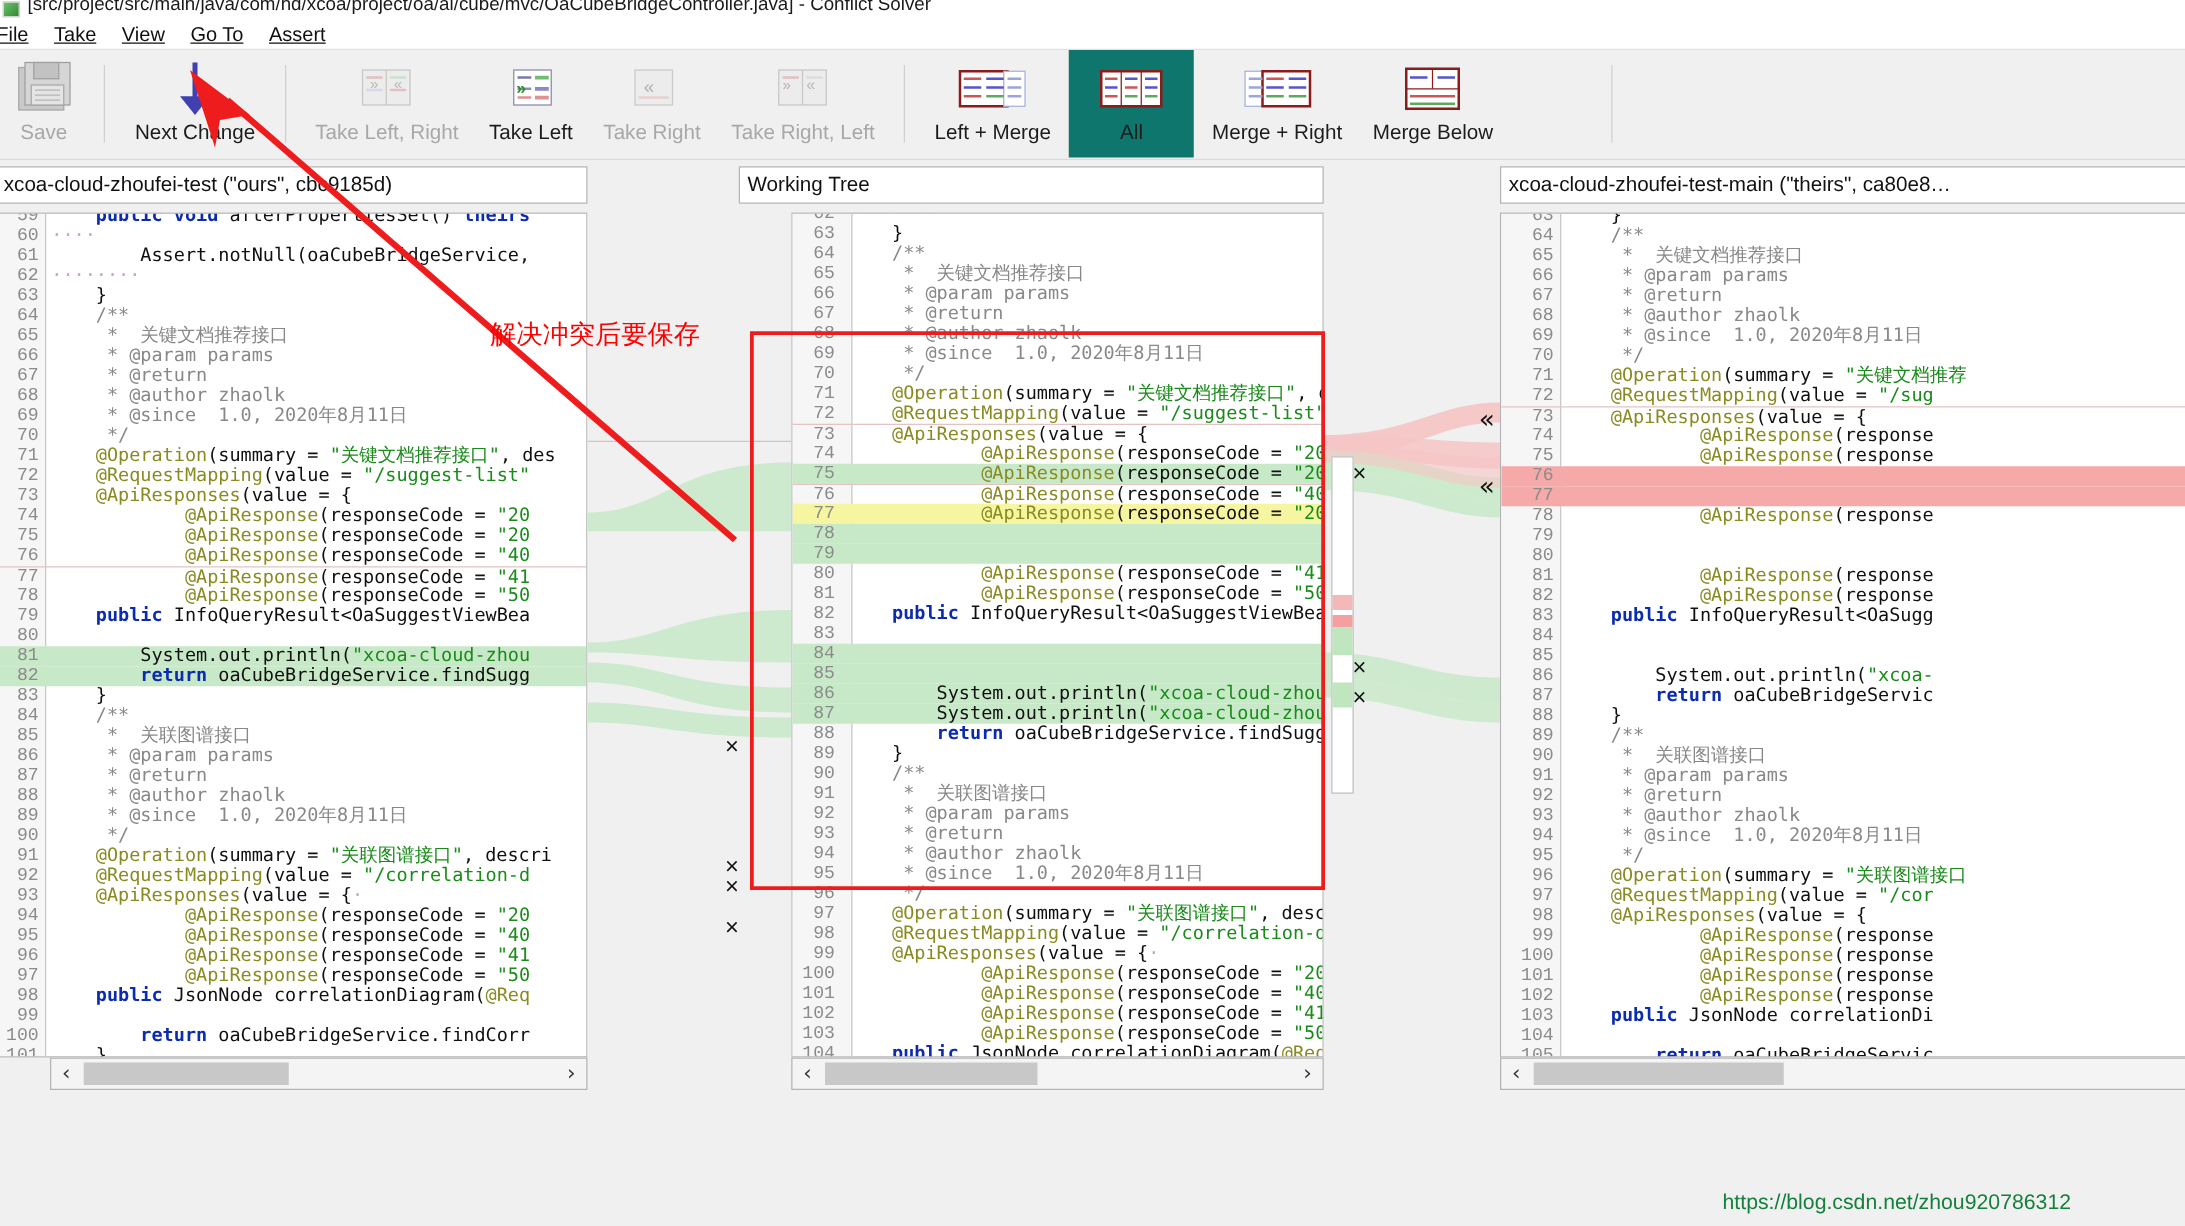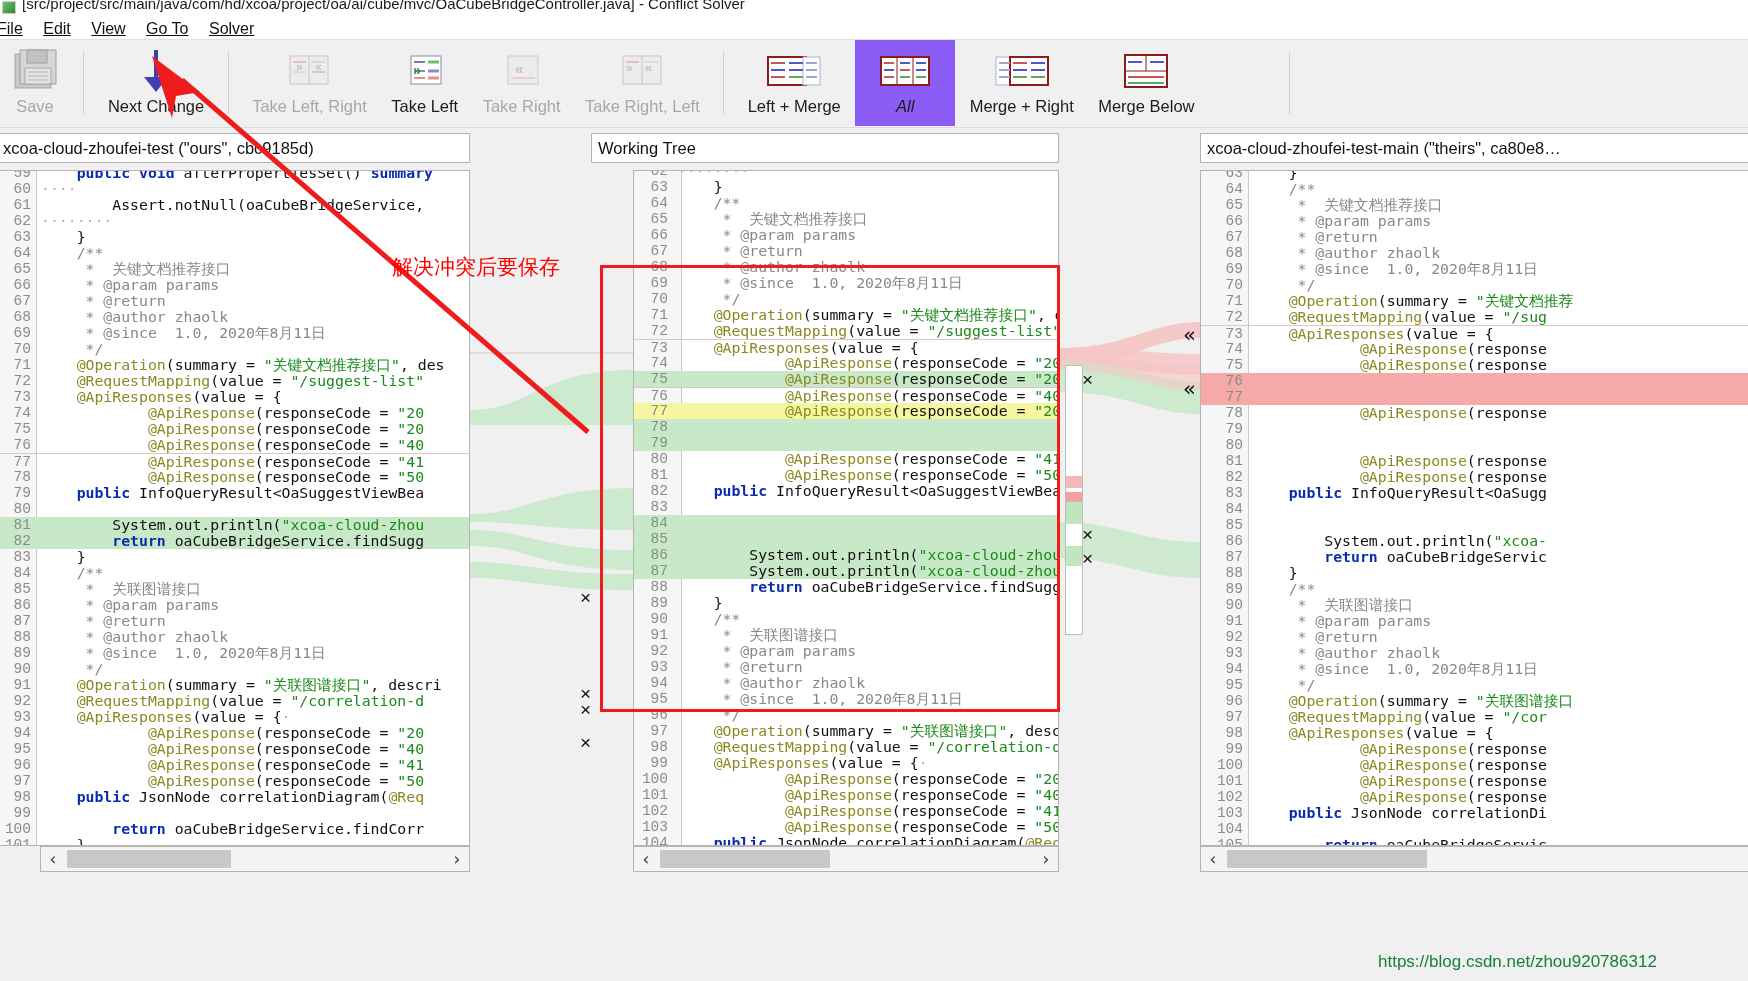--- a/index.html
+++ b/index.html
@@ -41,21 +41,21 @@
   
   .toolbar {
     position: absolute; left: 0; top: 40px; width: 1748px; height: 88px;
     background: #f0f0f0; border-bottom: 1px solid #dcdcdc;
     white-space: nowrap; overflow: hidden;
   }
   .tb-btn {
     display: inline-block; vertical-align: top; height: 86px;
     text-align: center; padding: 6px 10px 0 10px; position: relative;
   }
-  .tb-btn.sel { background: #8b5cf6; font-style: italic; }
+  .tb-btn.sel { background: #0f766e; }
   .tb-btn .glyph {
     display: block; height: 50px; line-height: 50px; position: relative;
   }
   .tb-btn .lbl {
     display: block; font-size: 16.5px; color: #1c1c1c; line-height: 20px;
     white-space: nowrap;
   }
   .tb-btn.dis .lbl { color: #a8a8a8; }
   .tb-sep {
     display: inline-block; vertical-align: top; width: 1px; height: 62px;
@@ -155,24 +155,24 @@
 
 <div id="app">
 
   <div class="titlebar">
     <span class="tb-icon"></span>
     <span>[src/project/src/main/java/com/hd/xcoa/project/oa/ai/cube/mvc/OaCubeBridgeController.java] - Conflict Solver</span>
   </div>
 
   <div class="menubar">
     <span class="menu-item"><u>File</u></span>
-    <span class="menu-item"><u>Edit</u></span>
+    <span class="menu-item"><u>Take</u></span>
     <span class="menu-item"><u>View</u></span>
     <span class="menu-item"><u>Go To</u></span>
-    <span class="menu-item"><u>Solver</u></span>
+    <span class="menu-item"><u>Assert</u></span>
   </div>
 
   <div class="toolbar">
 
     
 
     
     <div class="tb-btn dis">
       <span class="glyph">
         <svg width="50" height="50" viewBox="0 0 50 50">
@@ -359,21 +359,21 @@
   </div>
   <div class="panel-head" style="left:1200px; top:133px; width:552px;">
     <span>xcoa-cloud-zhoufei-test-main ("theirs", ca80e8…</span>
   </div>
 
   <div class="pane" id="pane-left" style="left:-4px; top:170px; width:474px; height:676px;">
     <div class="gutter"></div>
     <div class="code-rows" id="rows-left" style="top: -6px;">
         <div class="row">
           <span class="num">59</span>
-          <span class="txt"><span class="pln">    </span><span class="kw">public void</span><span class="pln"> afterPropertiesSet() </span><span class="kw">summary</span></span>
+          <span class="txt"><span class="pln">    </span><span class="kw">public void</span><span class="pln"> afterPropertiesSet() </span><span class="kw">theirs</span></span>
         </div>
         <div class="row">
           <span class="num">60</span>
           <span class="txt"><span class="dot">····</span></span>
         </div>
         <div class="row">
           <span class="num">61</span>
           <span class="txt"><span class="pln">        Assert.notNull(oaCubeBridgeService,</span></span>
         </div>
         <div class="row">

